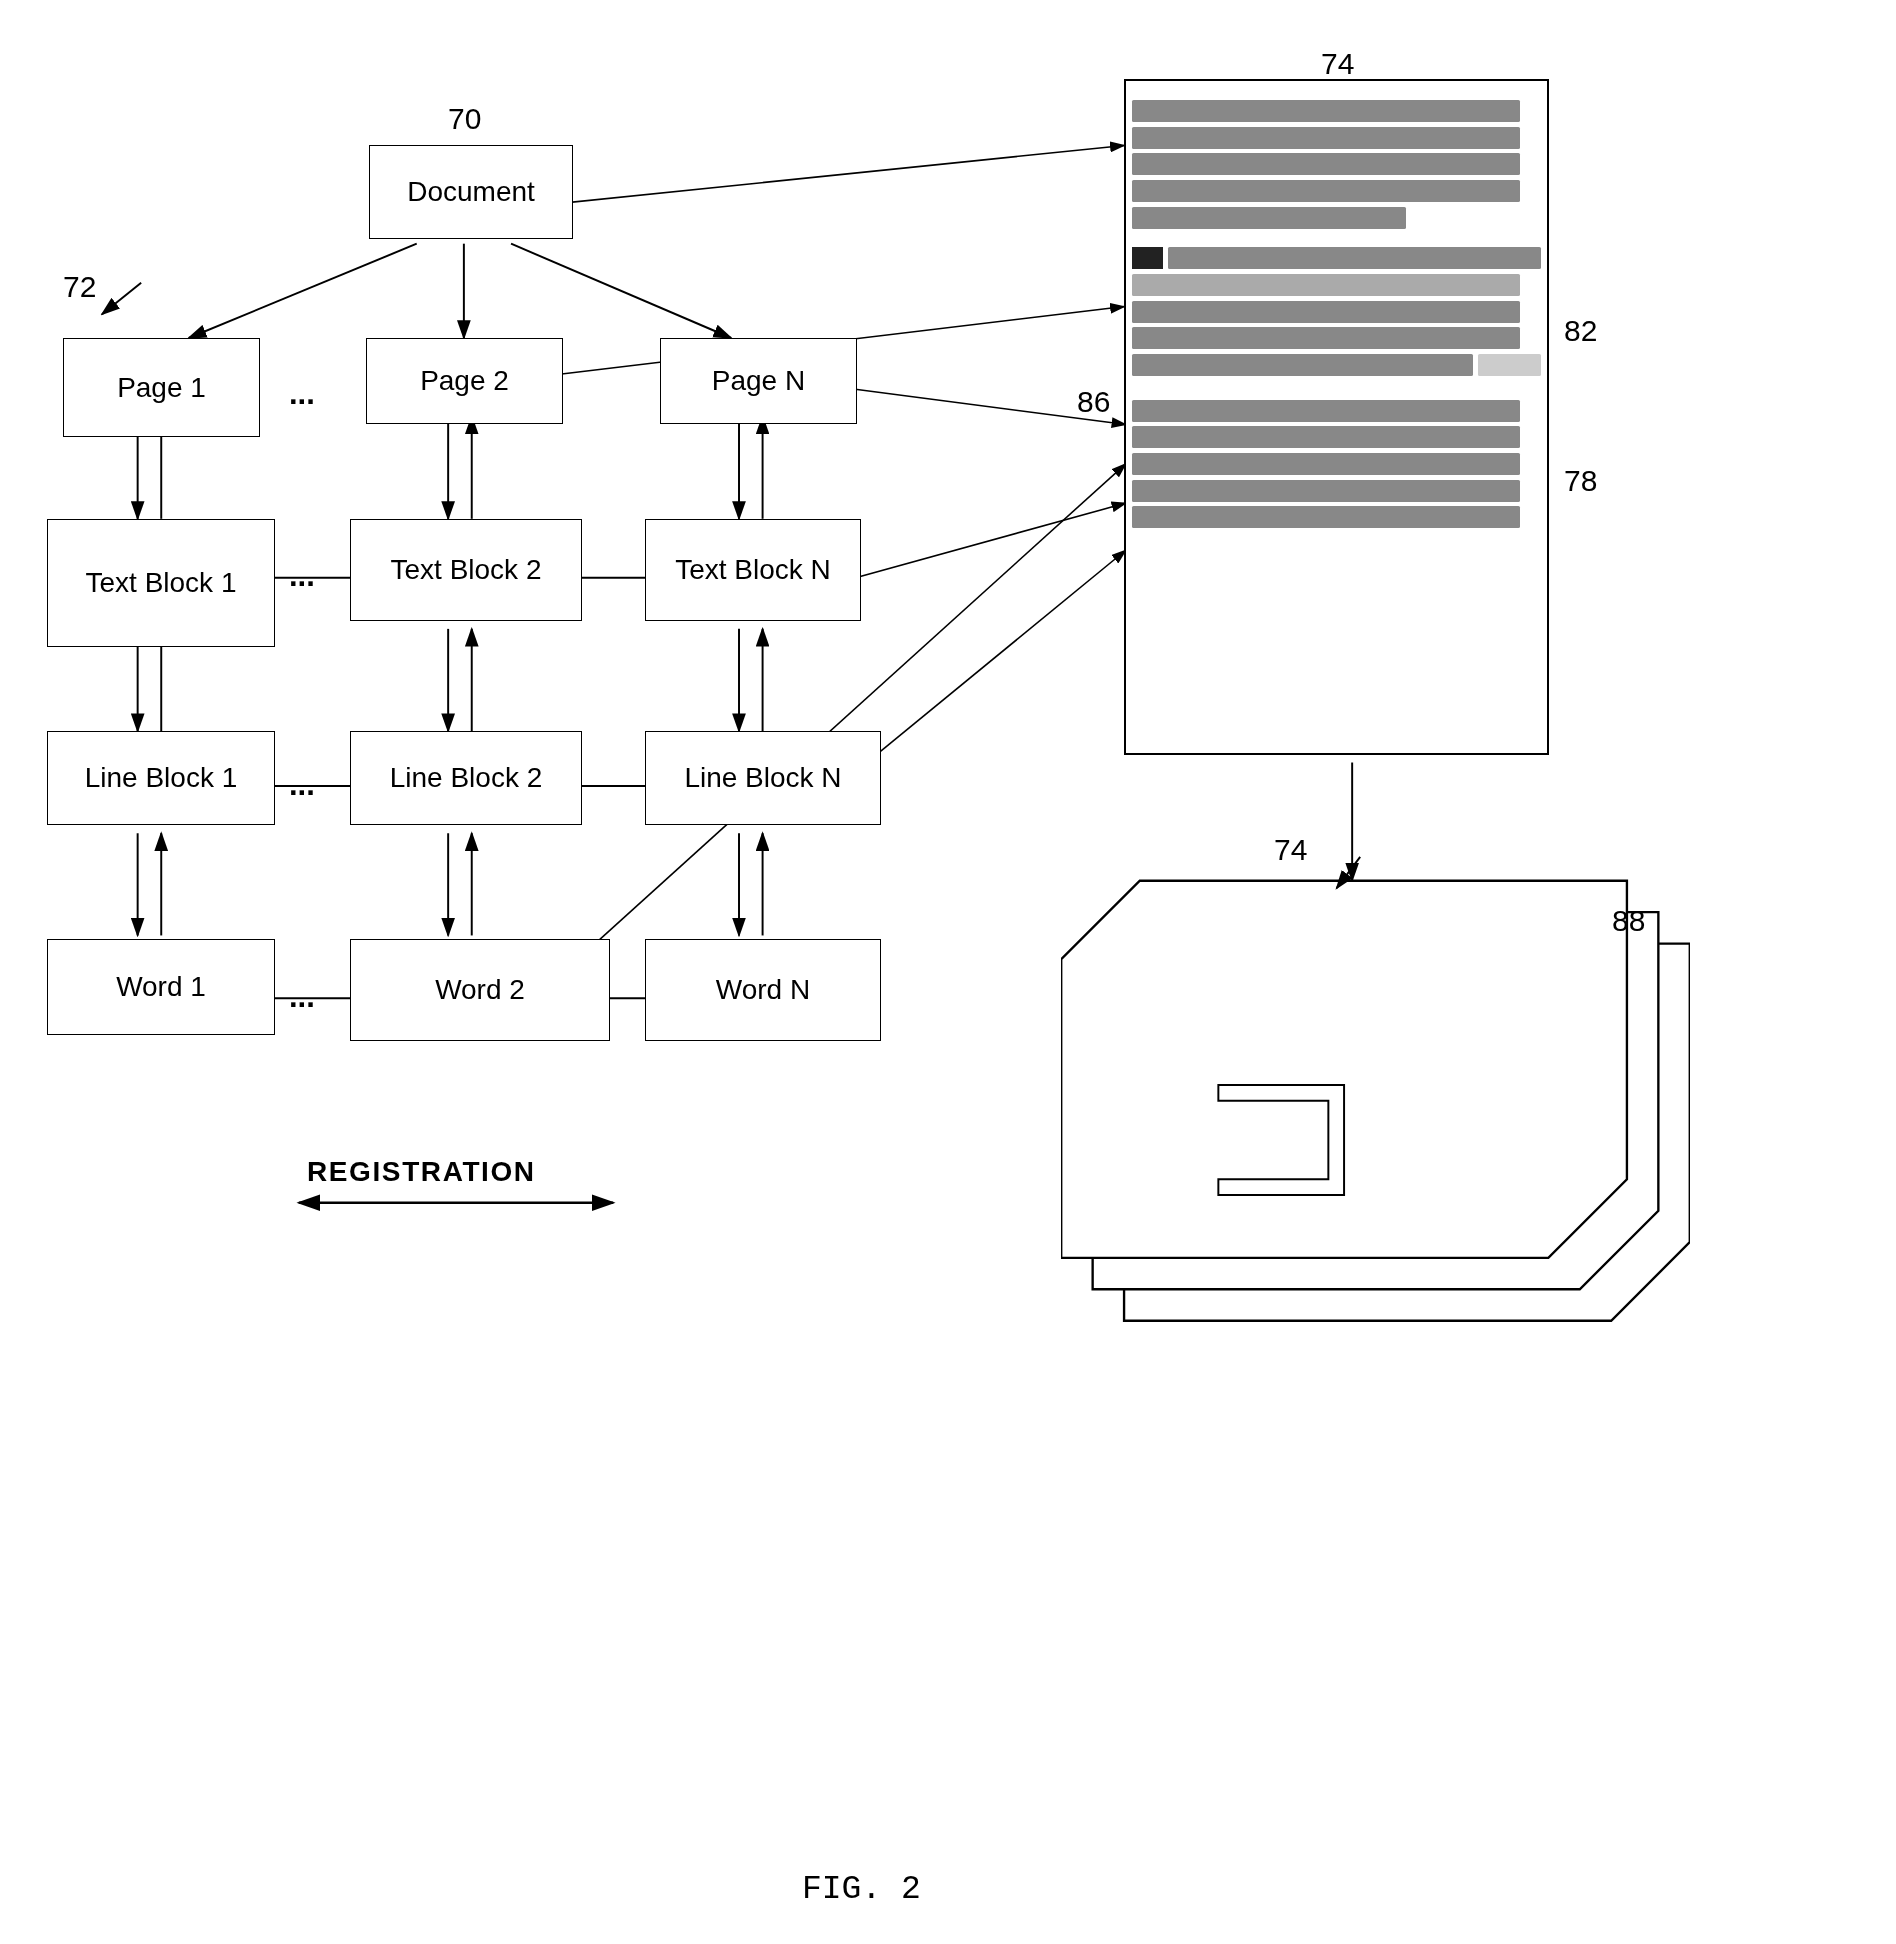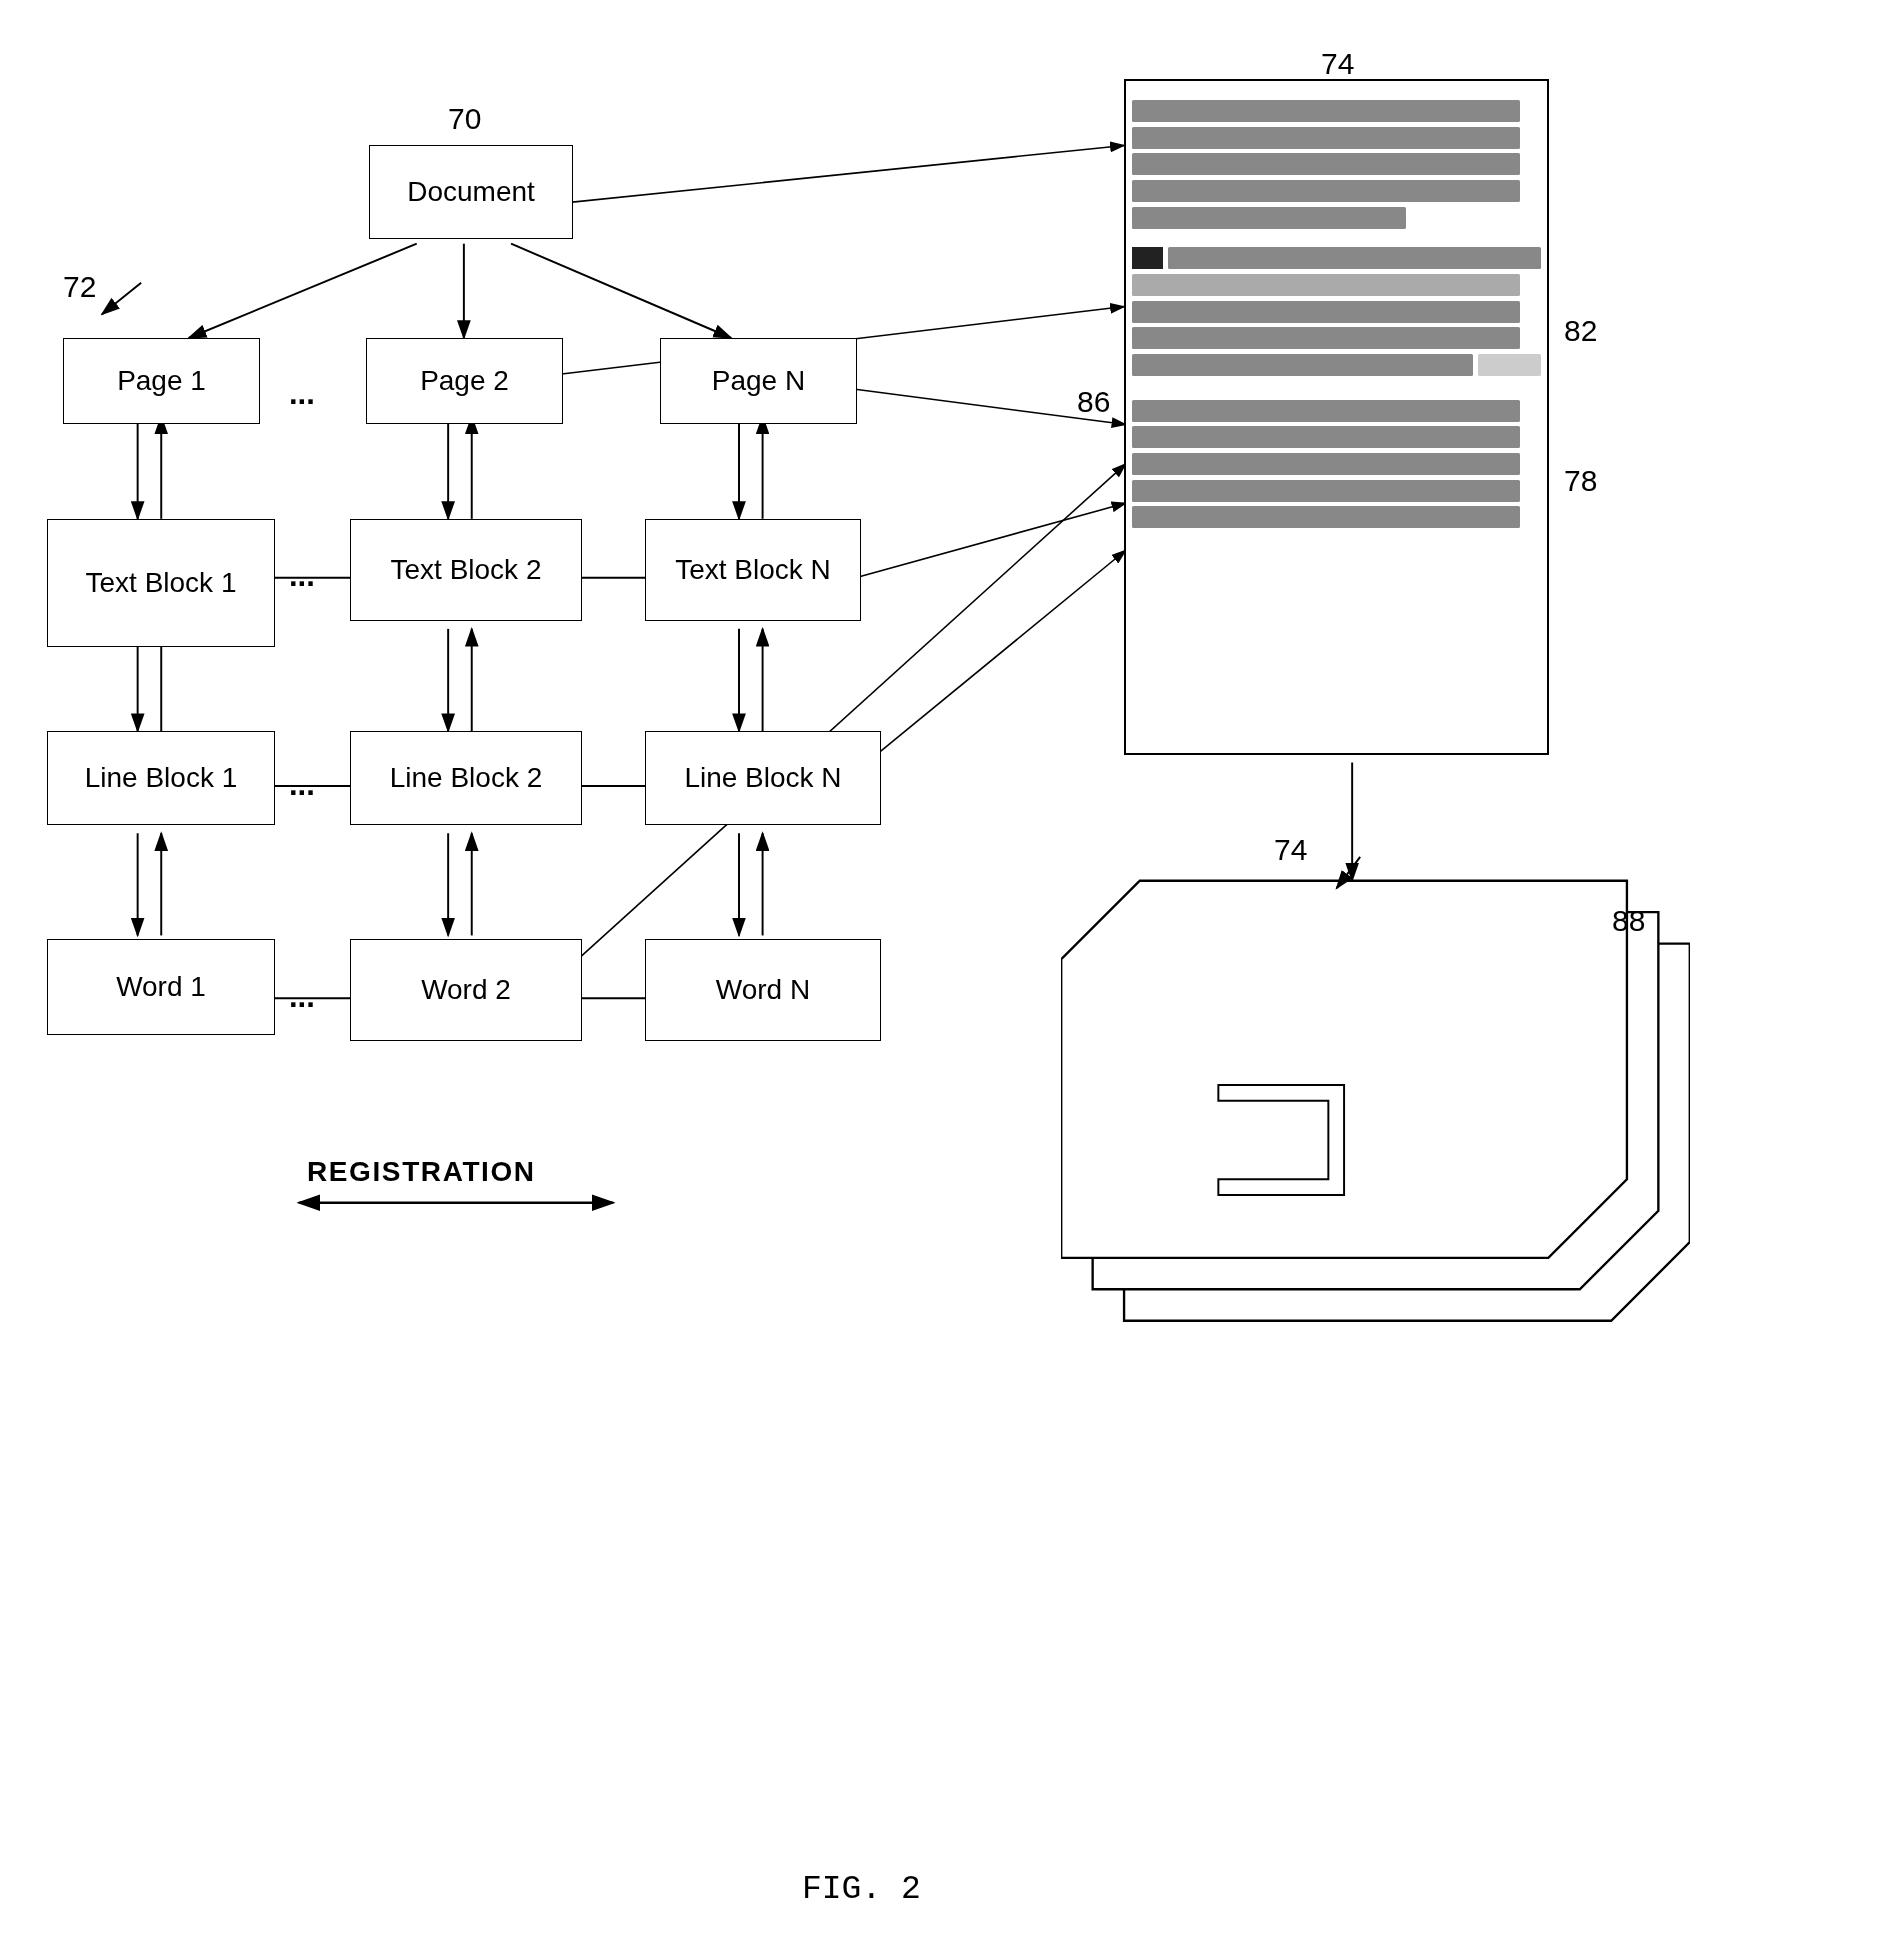--- a/index.html
+++ b/index.html
@@ -174,21 +174,21 @@
 
     <line x1="380" y1="1530" x2="780" y2="1530" stroke="#000" stroke-width="3" marker-start="url(#arrowhead-rev)" marker-end="url(#arrowhead)"></line>
 
     <line x1="1720" y1="970" x2="1720" y2="1120" stroke="#000" stroke-width="2.5" marker-end="url(#arrowhead)"></line>
   </svg>
 
   <div class="node" style="left:369px; top:145px; width:204px; height:94px;">
     <span>Document</span>
   </div>
 
-  <div class="node" style="left:63px; top:338px; width:197px; height:86px;">
+  <div class="node" style="left:63px; top:338px; width:197px; height:99px;">
     <span>Page 1</span>
   </div>
 
   <div class="node" style="left:366px; top:338px; width:197px; height:86px;">
     <span>Page 2</span>
   </div>
 
   <div class="node" style="left:660px; top:338px; width:197px; height:86px;">
     <span>Page N</span>
   </div>
@@ -214,21 +214,21 @@
   </div>
 
   <div class="node" style="left:645px; top:731px; width:236px; height:94px;">
     <span>Line Block N</span>
   </div>
 
   <div class="node" style="left:47px; top:939px; width:228px; height:96px;">
     <span>Word 1</span>
   </div>
 
-  <div class="node" style="left:350px; top:939px; width:232px; height:102px;">
+  <div class="node" style="left:350px; top:939px; width:260px; height:102px;">
     <span>Word 2</span>
   </div>
 
   <div class="node" style="left:645px; top:939px; width:236px; height:102px;">
     <span>Word N</span>
   </div>
 
   <div style="position:absolute; left:289px; top:376px; font-size:31px; font-weight:bold;">...</div>
   <div style="position:absolute; left:289px; top:558px; font-size:31px; font-weight:bold;">...</div>
   <div style="position:absolute; left:289px; top:767px; font-size:31px; font-weight:bold;">...</div>

